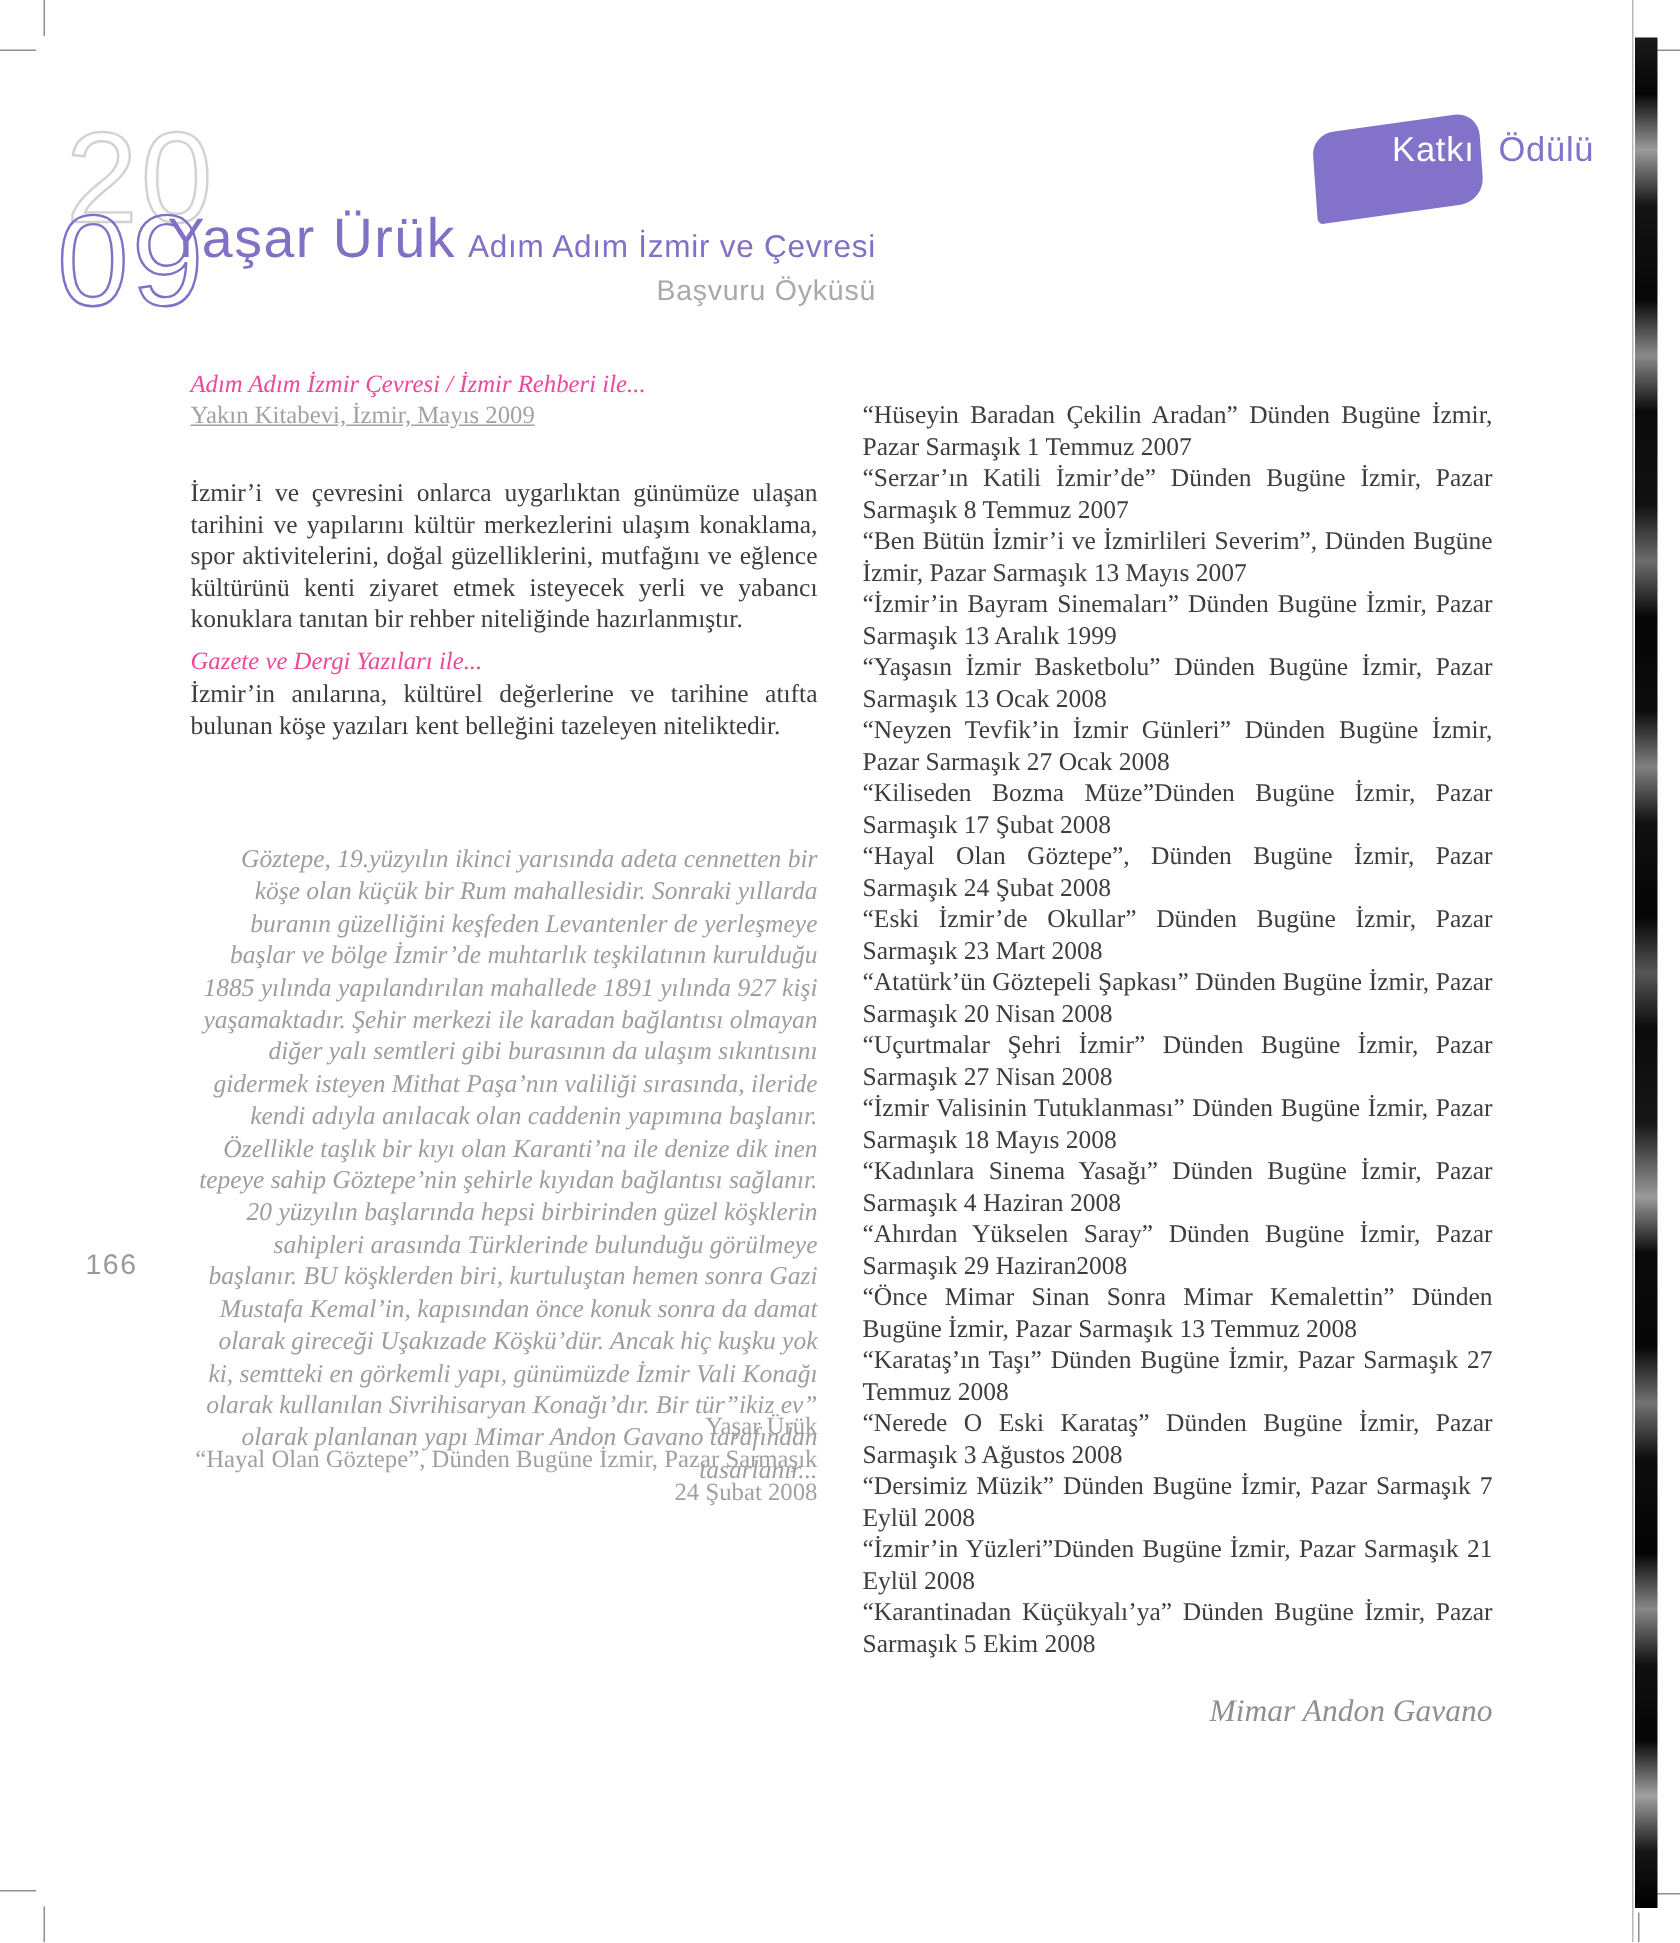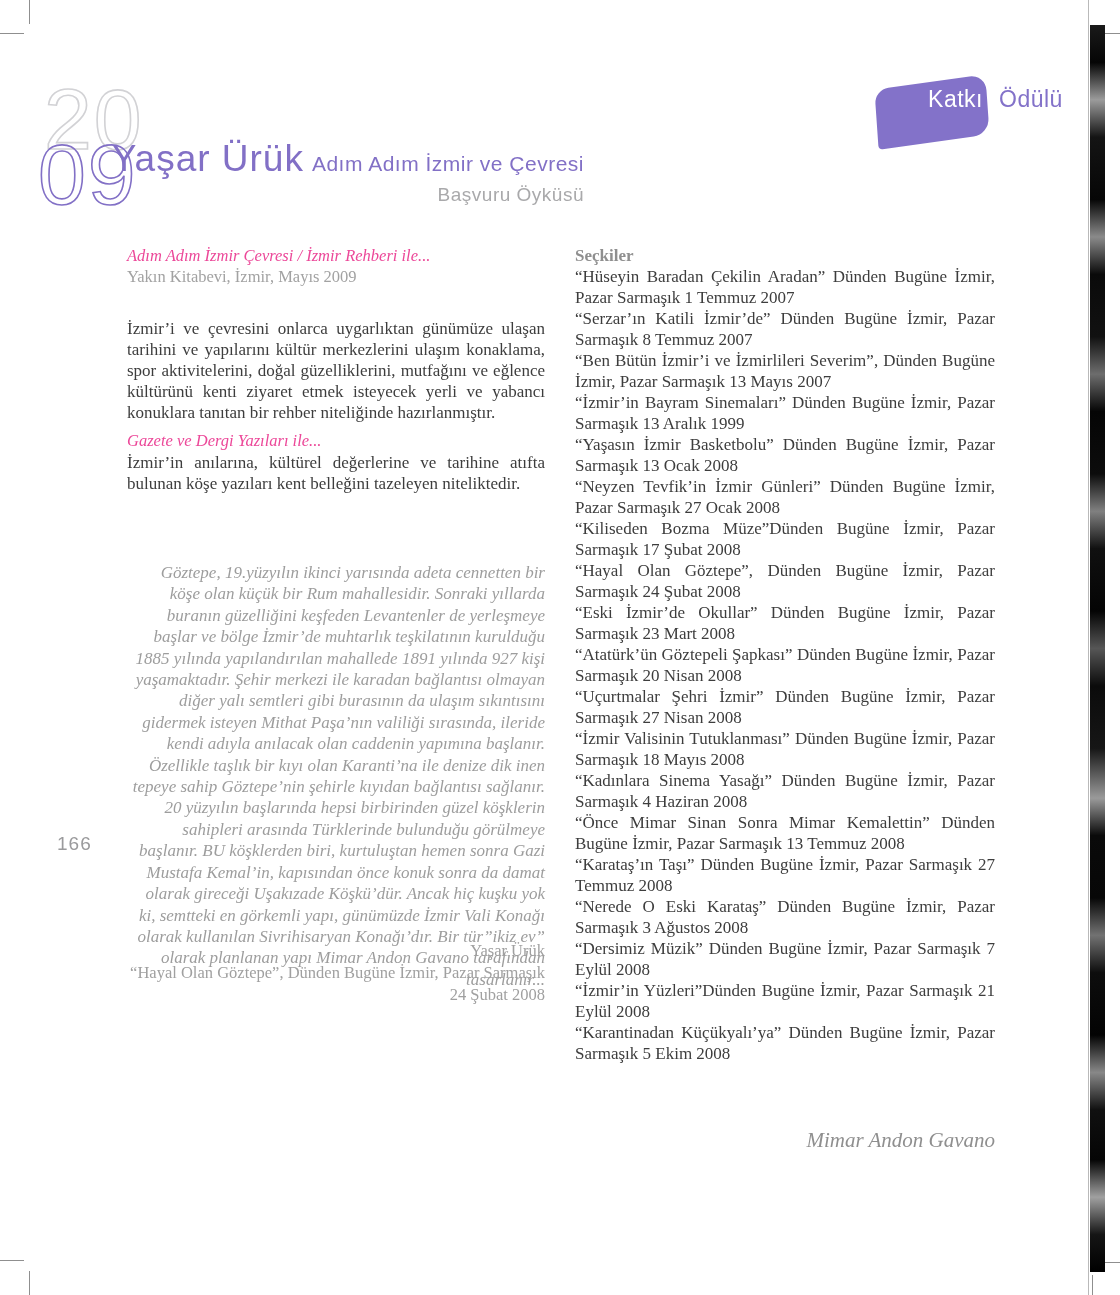--- a/index.html
+++ b/index.html
@@ -63,21 +63,21 @@
   }
   #badge-outside{
     position:absolute;left:999px;top:86px;
     font-family:"Liberation Sans", sans-serif;font-weight:300;
     font-size:23px;color:var(--badge,#8372c9);letter-spacing:.5px;
   }
   
   .leftcol{position:absolute;left:127px;width:418px;}
   .rightcol{position:absolute;left:575px;width:420px;}
   .muted-italic{font-style:italic;color:#ec4899;font-size:16.5px;line-height:21px;margin:0;}
-  .muted-plain{color:#a2a2a2;font-size:16.5px;line-height:21px;margin:0;}
+  .muted-plain{color:#a2a2a2;font-size:16.5px;line-height:21px;margin:0;text-decoration:underline;}
   .bodytext{color:var(--body_text,#3d3d3d);font-size:17px;line-height:21px;text-align:justify;margin:0;}
   #quote{
     font-style:italic;color:#9d9d9d;font-size:17px;line-height:21.4px;
     text-align:right;margin:0;
   }
   #attribution{color:#a0a0a0;font-size:16.5px;line-height:22px;text-align:right;}
   #attribution p{margin:0;}
   #sel-heading{font-weight:bold;color:#8f8f8f;font-size:17px;line-height:21px;margin:0;}
   .sel-item{color:var(--body_text,#3d3d3d);font-size:17px;line-height:21px;text-align:justify;margin:0;}
   #signature{
@@ -129,35 +129,35 @@
 
   <p class="leftcol muted-italic" style="top:430px;">Gazete ve Dergi Yazıları ile...</p>
 
   <p class="leftcol" id="quote" style="top:562px;">Göztepe, 19.yüzyılın ikinci yarısında adeta cennetten bir köşe olan küçük bir Rum mahallesidir. Sonraki yıllarda buranın güzelliğini keşfeden Levantenler de yerleşmeye başlar ve bölge İzmir’de muhtarlık teşkilatının kurulduğu 1885 yılında yapılandırılan mahallede 1891 yılında 927 kişi yaşamaktadır. Şehir merkezi ile karadan bağlantısı olmayan diğer yalı semtleri gibi burasının da ulaşım sıkıntısını gidermek isteyen Mithat Paşa’nın valiliği sırasında, ileride kendi adıyla anılacak olan caddenin yapımına başlanır. Özellikle taşlık bir kıyı olan Karanti’na ile denize dik inen tepeye sahip Göztepe’nin şehirle kıyıdan bağlantısı sağlanır. 20 yüzyılın başlarında hepsi birbirinden güzel köşklerin sahipleri arasında Türklerinde bulunduğu görülmeye başlanır.   BU köşklerden biri, kurtuluştan hemen sonra Gazi Mustafa Kemal’in, kapısından önce konuk sonra da damat olarak gireceği Uşakızade Köşkü’dür. Ancak hiç kuşku yok ki, semtteki en görkemli yapı, günümüzde İzmir Vali Konağı olarak kullanılan Sivrihisaryan Konağı’dır. Bir tür”ikiz ev” olarak planlanan yapı Mimar Andon Gavano tarafından tasarlanır...</p>
 
   <div class="leftcol" id="attribution" style="top:940px;">
     <p>Yaşar Ürük</p>
     <p>“Hayal Olan Göztepe”, Dünden Bugüne İzmir, Pazar Sarmaşık 24 Şubat 2008</p>
   </div>
 
-  <p class="rightcol" id="sel-heading" style="top:245px;">Seçkiler</p>
   <div class="rightcol" style="top:266px;" id="sel-list">
       <p class="sel-item">“Hüseyin Baradan Çekilin Aradan” Dünden Bugüne İzmir, Pazar Sarmaşık 1 Temmuz 2007</p>
       <p class="sel-item">“Serzar’ın Katili İzmir’de” Dünden Bugüne İzmir, Pazar Sarmaşık 8 Temmuz 2007</p>
       <p class="sel-item">“Ben Bütün İzmir’i ve İzmirlileri Severim”, Dünden Bugüne İzmir, Pazar Sarmaşık 13 Mayıs 2007</p>
       <p class="sel-item">“İzmir’in Bayram Sinemaları” Dünden Bugüne İzmir, Pazar Sarmaşık 13 Aralık 1999</p>
       <p class="sel-item">“Yaşasın İzmir Basketbolu” Dünden Bugüne İzmir, Pazar Sarmaşık 13 Ocak 2008</p>
       <p class="sel-item">“Neyzen Tevfik’in İzmir Günleri” Dünden Bugüne İzmir, Pazar Sarmaşık 27 Ocak 2008</p>
       <p class="sel-item">“Kiliseden Bozma Müze”Dünden Bugüne İzmir, Pazar Sarmaşık 17 Şubat 2008</p>
       <p class="sel-item">“Hayal Olan Göztepe”, Dünden Bugüne İzmir, Pazar Sarmaşık 24 Şubat 2008</p>
       <p class="sel-item">“Eski İzmir’de Okullar” Dünden Bugüne İzmir, Pazar Sarmaşık 23 Mart 2008</p>
       <p class="sel-item">“Atatürk’ün Göztepeli Şapkası” Dünden Bugüne İzmir, Pazar Sarmaşık 20 Nisan 2008</p>
       <p class="sel-item">“Uçurtmalar Şehri İzmir” Dünden Bugüne İzmir, Pazar Sarmaşık 27 Nisan 2008</p>
       <p class="sel-item">“İzmir Valisinin Tutuklanması” Dünden Bugüne İzmir, Pazar Sarmaşık 18 Mayıs 2008</p>
       <p class="sel-item">“Kadınlara Sinema Yasağı” Dünden Bugüne İzmir, Pazar Sarmaşık 4 Haziran 2008</p>
+      <p class="sel-item">“Ahırdan Yükselen Saray” Dünden Bugüne İzmir, Pazar Sarmaşık 29 Haziran2008</p>
       <p class="sel-item">“Önce Mimar Sinan Sonra Mimar Kemalettin” Dünden Bugüne İzmir, Pazar Sarmaşık 13 Temmuz 2008</p>
       <p class="sel-item">“Karataş’ın Taşı” Dünden Bugüne İzmir, Pazar Sarmaşık 27 Temmuz 2008</p>
       <p class="sel-item">“Nerede O Eski Karataş”  Dünden Bugüne İzmir, Pazar Sarmaşık 3 Ağustos 2008</p>
       <p class="sel-item">“Dersimiz Müzik” Dünden Bugüne İzmir, Pazar Sarmaşık 7 Eylül 2008</p>
       <p class="sel-item">“İzmir’in Yüzleri”Dünden Bugüne İzmir, Pazar Sarmaşık 21 Eylül 2008</p>
       <p class="sel-item">“Karantinadan Küçükyalı’ya” Dünden Bugüne İzmir, Pazar Sarmaşık 5 Ekim 2008</p>
     </div>
   <div id="signature">Mimar Andon Gavano</div>
 
   <div id="page-number">166</div>

